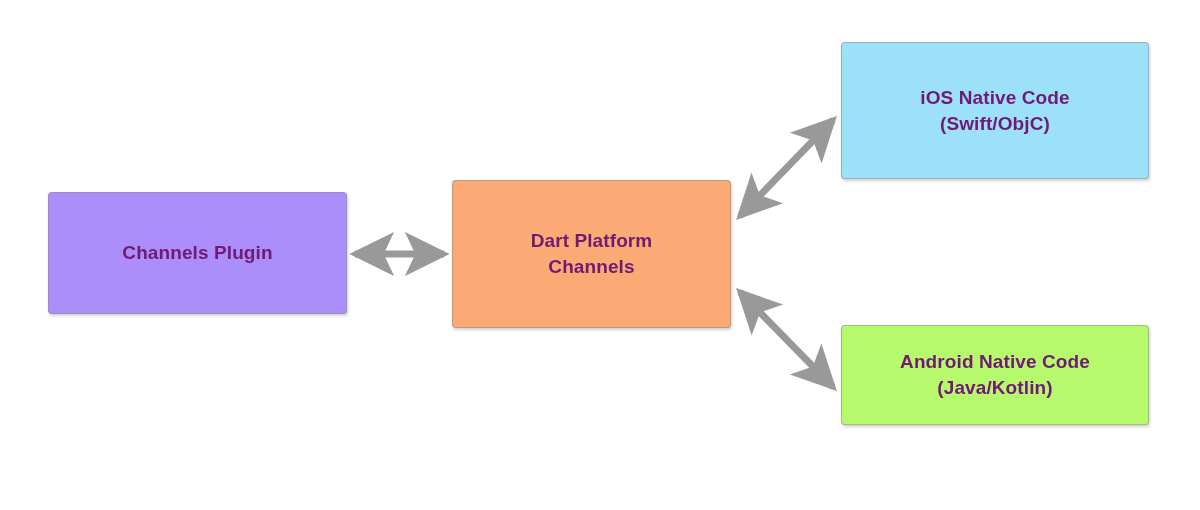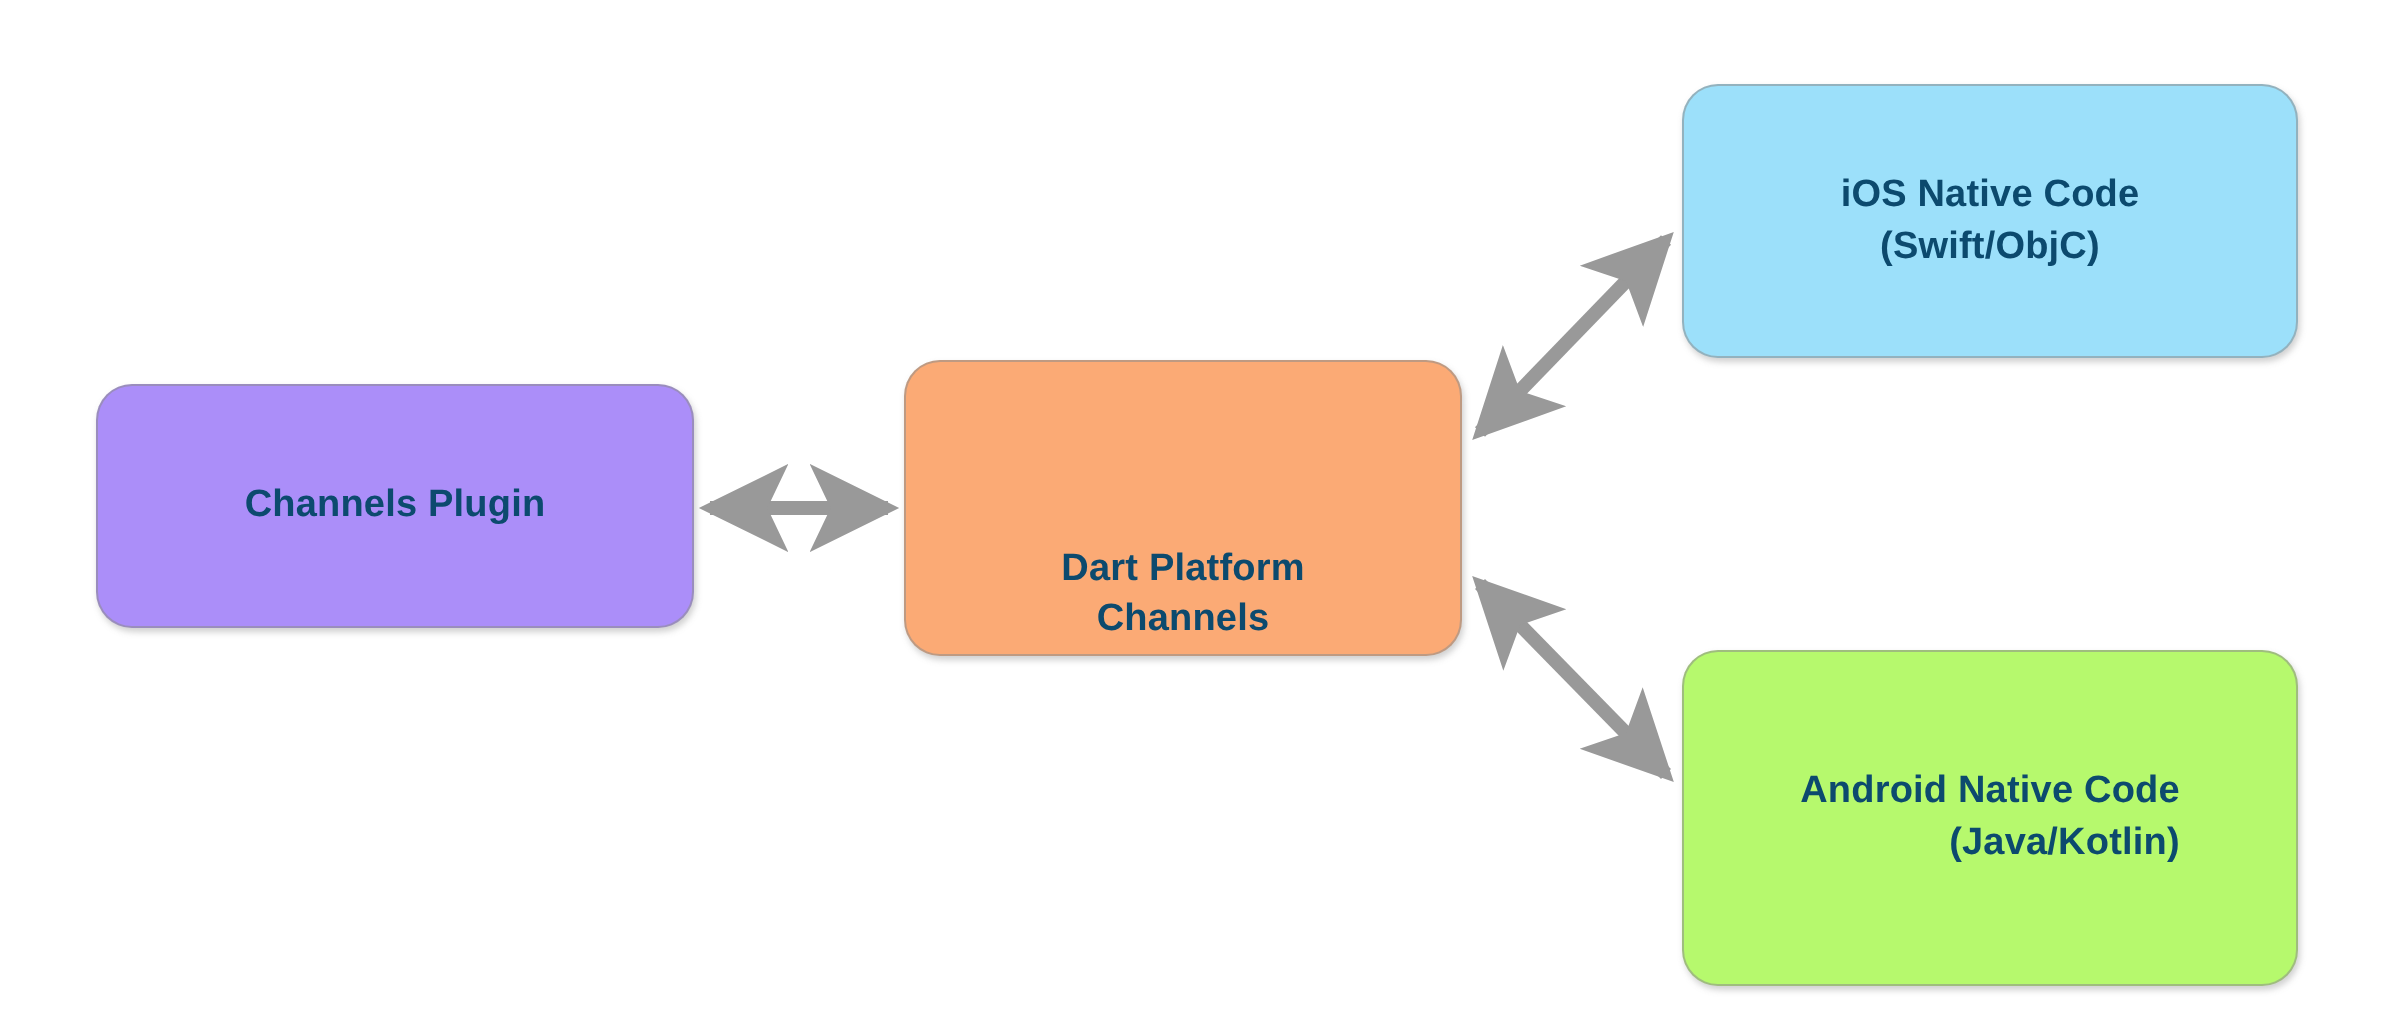--- a/index.html
+++ b/index.html
@@ -15,26 +15,26 @@
   }
   #diagram {
     position: relative;
     width: 1200px;
     height: 510px;
     background: #ffffff;
   }
   .node {
     position: absolute;
     box-sizing: border-box;
-    border-radius: 18px;
+    border-radius: 4px;
     display: flex;
     align-items: center;
     justify-content: center;
     text-align: center;
-    color: #0c4a6e;
+    color: #701a75;
     font-weight: bold;
     font-size: 19px;
     line-height: 1.35;
     letter-spacing: 0.1px;
     border: 1px solid rgba(140,140,140,0.55);
     box-shadow: 1px 2px 3px rgba(120,120,120,0.35);
     padding: 4px 10px;
   }
   .node-label {
     white-space: pre-line;
@@ -55,22 +55,21 @@
   #node-ios-native-code {
     left: 841px;
     top: 42px;
     width: 308px;
     height: 137px;
   }
   #node-android-native-code {
     left: 841px;
     top: 325px;
     width: 308px;
-    height: 168px;
-    text-align: right;
+    height: 100px;
   }
   #connectors {
     position: absolute;
     left: 0;
     top: 0;
     width: 1200px;
     height: 510px;
     pointer-events: none;
   }
 </style>
@@ -93,21 +92,21 @@
 
     <line x1="740" y1="216" x2="833" y2="120" stroke="#999999" stroke-width="7" marker-start="url(#arrow-start)" marker-end="url(#arrow-end)"></line>
 
     <line x1="740" y1="292" x2="833" y2="387" stroke="#999999" stroke-width="7" marker-start="url(#arrow-start)" marker-end="url(#arrow-end)"></line>
   </svg>
 
   <div class="node" id="node-flutter-plugin" style="background:#ab8ef9;">
     <span class="node-label">Channels Plugin</span>
   </div>
 
-  <div class="node" id="node-dart-platform-channels" style="background:#fbaa75;align-items:flex-end;">
+  <div class="node" id="node-dart-platform-channels" style="background:#fbaa75;">
     <span class="node-label">Dart Platform
 Channels</span>
   </div>
 
   <div class="node" id="node-ios-native-code" style="background:#9ce0fa;">
     <span class="node-label">iOS Native Code
 (Swift/ObjC)</span>
   </div>
 
   <div class="node" id="node-android-native-code" style="background:#b6f96d;">

